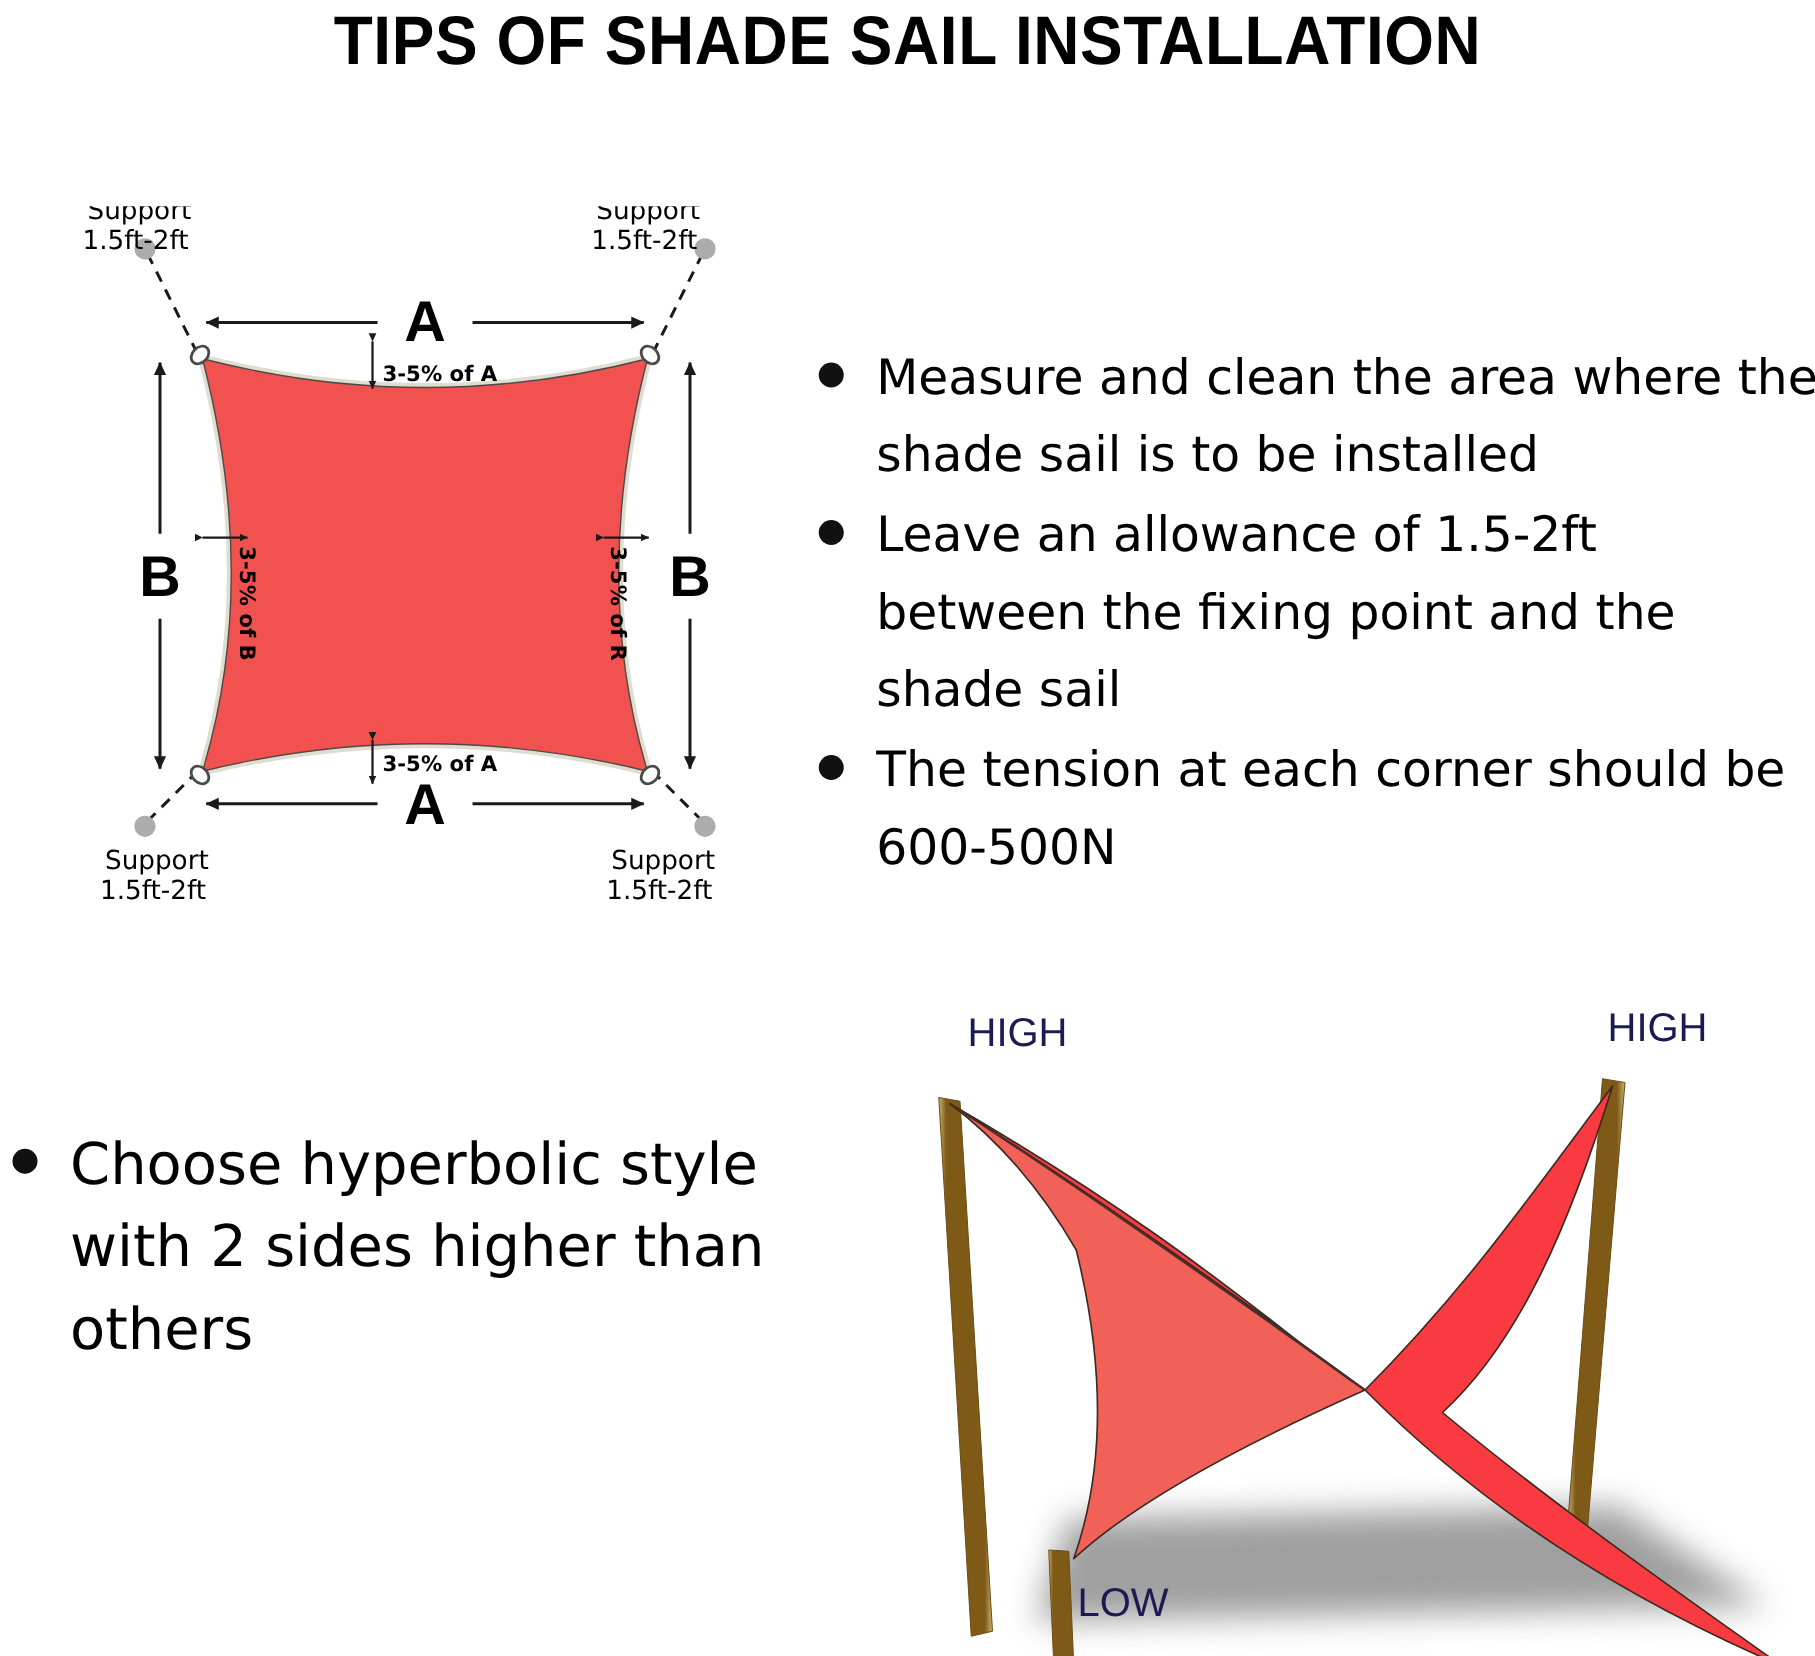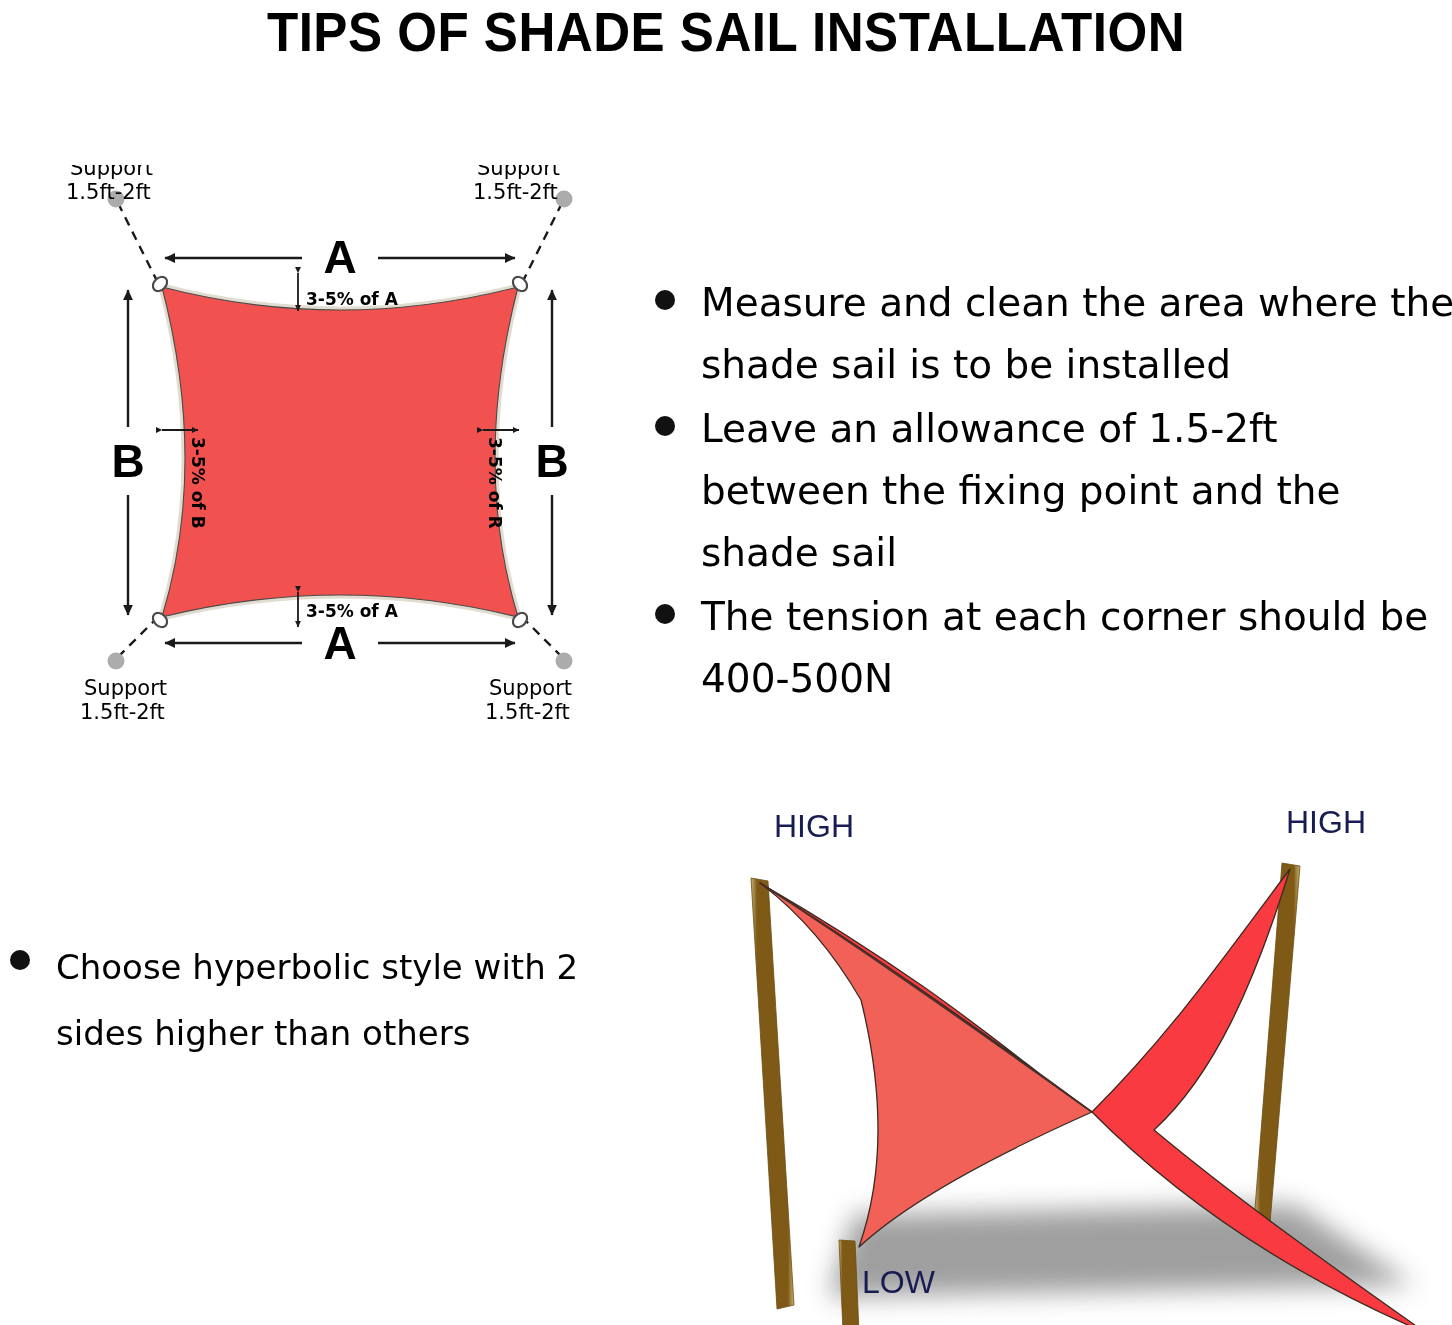--- a/index.html
+++ b/index.html
@@ -69,23 +69,23 @@
     left: 645px;
     top: 272px;
     width: 810px;
     font-size: 39px;
     line-height: 62px;
   }
   #tips-list-right li { margin-bottom: 2px; }
 
   #tips-list-left {
     left: 0px;
-    top: 934px;
+    top: 898px;
     width: 625px;
-    font-size: 34px;
+    font-size: 46px;
     line-height: 66px;
   }
   #tips-list-left li { margin-bottom: 2px; }
 
   
   #hyperbolic-diagram {
     position: absolute;
     left: 654px;
     top: 785px;
     width: 822px;
@@ -229,21 +229,21 @@
   <li>
     <span class="bullet-dot"></span>
     <span>Measure and clean the area where the shade sail is to be installed</span>
   </li>
   <li>
     <span class="bullet-dot"></span>
     <span>Leave an allowance of 1.5-2ft between the fixing point and the shade sail</span>
   </li>
   <li>
     <span class="bullet-dot"></span>
-    <span>The tension at each corner should be 400-500N</span>
+    <span>The tension at each corner should be 600-500N</span>
   </li>
 </ul>
 
 <ul class="bullet-list" id="tips-list-left">
   <li>
     <span class="bullet-dot"></span>
     <span>Choose hyperbolic style with 2 sides higher than others</span>
   </li>
 </ul>
 

